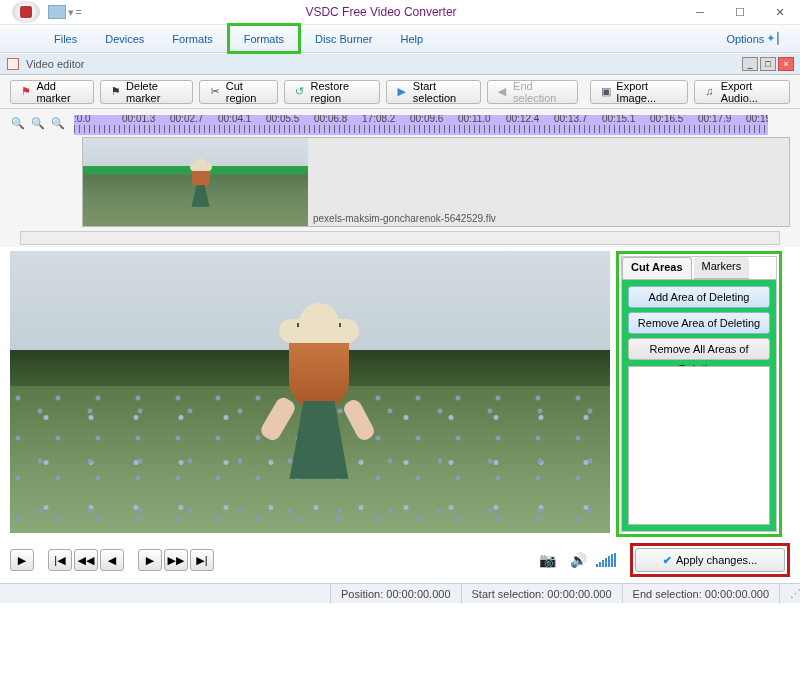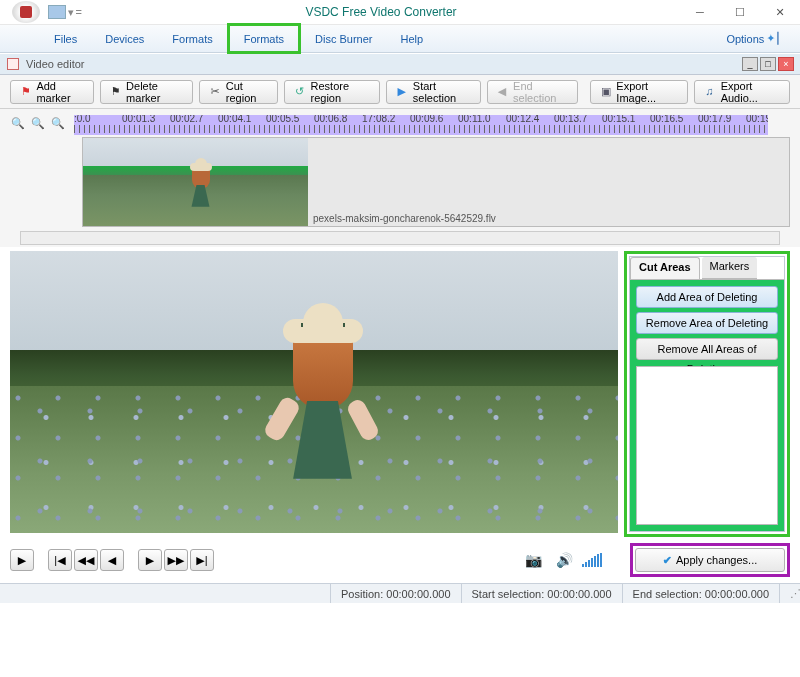--- a/index.html
+++ b/index.html
@@ -4,21 +4,21 @@
 <style>
 * { box-sizing: border-box; margin: 0; padding: 0; font-family: "Segoe UI", Tahoma, sans-serif; font-size: 11px; }
 body { background: #fff; width: 800px; height: 677px; overflow: hidden; position: relative; }
 
 
 .titlebar { height: 25px; background: #fff; display: flex; align-items: center; border-bottom: 1px solid #e8e8e8; }
 .tb-icon { width: 28px; height: 22px; margin-left: 12px; border-radius: 50%; background: radial-gradient(circle, #fff 30%, #ddd 70%); display: flex; align-items: center; justify-content: center; position: relative; }
 .tb-icon::before { content:""; width:12px; height:12px; background:#b33; border-radius:2px; position:absolute; }
 .tb-qat { margin-left:8px; display:flex; gap:2px; align-items:center; }
 .tb-drop { width:18px; height:14px; background:#a8c8e8; border:1px solid #8ab; display:inline-block; }
-.tb-title { flex:1; text-align:center; font-size:12px; color:#0f766e; }
+.tb-title { flex:1; text-align:center; font-size:12px; color:#701a75; }
 .tb-ctrl { display:flex; }
 .tb-ctrl div { width:40px; height:22px; display:flex; align-items:center; justify-content:center; color:#555; }
 
 
 .ribbon { height: 28px; background: linear-gradient(#f9fbfd, #e8f0f8); border-bottom:1px solid #c8d4e0; display:flex; align-items:stretch; padding-left:40px; }
 .ribbon-item { padding: 6px 14px; color:#1a5ca8; cursor:pointer; display:flex; align-items:center; }
 .ribbon-item.hl { border:3px solid #3ac22e; margin:-2px 0; }
 .ribbon-spacer { flex:1; }
 .ribbon-options { color:#1a5ca8; padding:6px 14px; display:flex; align-items:center; gap:2px; }
 
@@ -62,21 +62,21 @@
 .clip-thumb .field { position:absolute; top:42%; left:0; right:0; bottom:0; background:linear-gradient(#5a7850,#6a8860 40%,#7a9565);}
 .clip-thumb .figure { position:absolute; left:46%; top:28%; width:28px; height:50px; }
 .clip-thumb .hat { width:22px; height:8px; background:#e8dcc0; border-radius:10px; margin:0 auto; position:relative;}
 .clip-thumb .hat::after{content:"";position:absolute;left:5px;top:-5px;width:12px;height:8px;background:#e8dcc0;border-radius:6px 6px 0 0;}
 .clip-thumb .hair { width:18px; height:20px; background:#b86838; border-radius:0 0 10px 10px; margin:-2px auto 0;}
 .clip-thumb .dress { width:20px; height:22px; background:#3a6850; margin:-4px auto 0; clip-path:polygon(30% 0,70% 0,95% 100%,5% 100%);}
 .clip-name { position:absolute; bottom:2px; left:230px; font-size:10px; color:#555;}
 .clip-scroll { height:14px; background:#eee; border:1px solid #ccc; margin:4px 10px 0 10px;}
 
 
-.main-row { display:flex; padding:4px 10px 0 10px; gap:6px; }
+.main-row { display:flex; padding:4px 18px 0 10px; gap:6px; }
 .preview { width:610px; height:282px; background:#000; position:relative; overflow:hidden; }
 .preview .sky { position:absolute; top:0; left:0; right:0; height:42%; background:linear-gradient(#d4dce2,#c0ccd4);}
 .preview .trees { position:absolute; top:35%; left:0; right:0; height:18%; background:linear-gradient(#2a4020,#3a5830,#486838);}
 .preview .field { position:absolute; top:48%; left:0; right:0; bottom:0; background:
   radial-gradient(circle at 20% 30%, #8a9ab8 2px, transparent 3px),
   radial-gradient(circle at 60% 50%, #8a9ab8 2px, transparent 3px),
   radial-gradient(circle at 80% 70%, #a8b8d0 2px, transparent 3px),
   linear-gradient(#5a7848,#6a8858 30%,#7a9868 60%, #8aa878);
   background-size:40px 40px,50px 50px,45px 45px,100% 100%;}
 .preview .figure { position:absolute; left:44%; top:24%; width:90px; height:180px;}
@@ -101,21 +101,21 @@
 
 .play-row { display:flex; align-items:center; padding:6px 10px; gap:4px; }
 .pbtn { width:24px; height:22px; border:1px solid #aaa; background:linear-gradient(#fefefe,#e4e4e4); border-radius:3px; display:flex; align-items:center; justify-content:center; cursor:pointer;}
 .pgroup { display:flex; gap:2px; }
 .pspacer { flex:1; }
 .vol-icon { color:#3a8dd8; font-size:14px; margin:0 4px;}
 .vol-bars { display:flex; align-items:flex-end; gap:1px; height:14px;}
 .vol-bars span{ width:2px; background:#3a8dd8;}
 .cam-icon { color:#666; font-size:14px; margin-right:6px;}
 
-.apply-wrap { border:3px solid #a21caf; padding:2px; margin-left:24px;}
+.apply-wrap { border:3px solid #b91c1c; padding:2px; margin-left:10px;}
 .apply-btn { width:150px; height:24px; background:linear-gradient(#fcfcfc,#e8e8e8); border:1px solid #b0b0b0; border-radius:3px; display:flex; align-items:center; justify-content:center; gap:4px; cursor:pointer;}
 .apply-btn::before { content:"✔"; color:#2a8dd8; font-weight:bold;}
 
 
 .status { height:20px; border-top:1px solid #c8d0da; background:#eef2f6; display:flex; align-items:center; font-size:10px; color:#444; }
 .status div { padding:0 4px; }
 .status .cell { border-left:1px solid #c8d0da; height:100%; display:flex; align-items:center; padding:0 10px;}
 .status .stretch{flex:1}
 
 </style>

